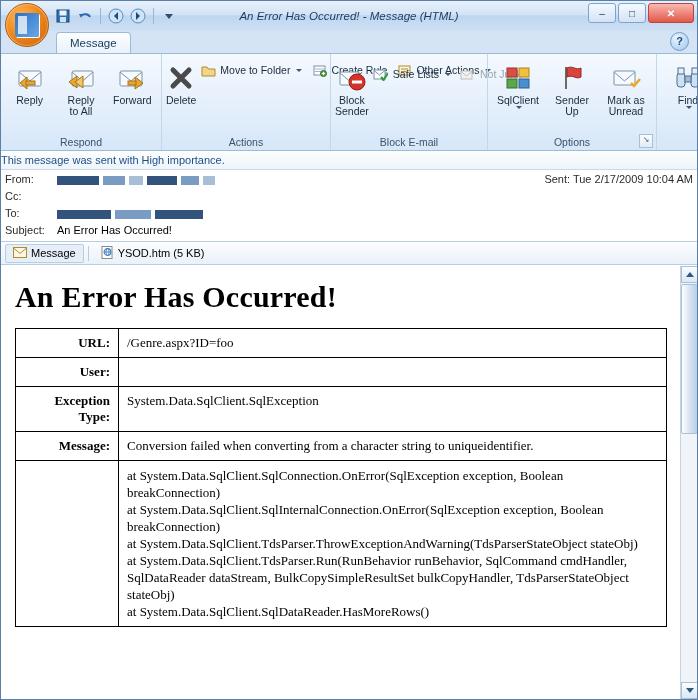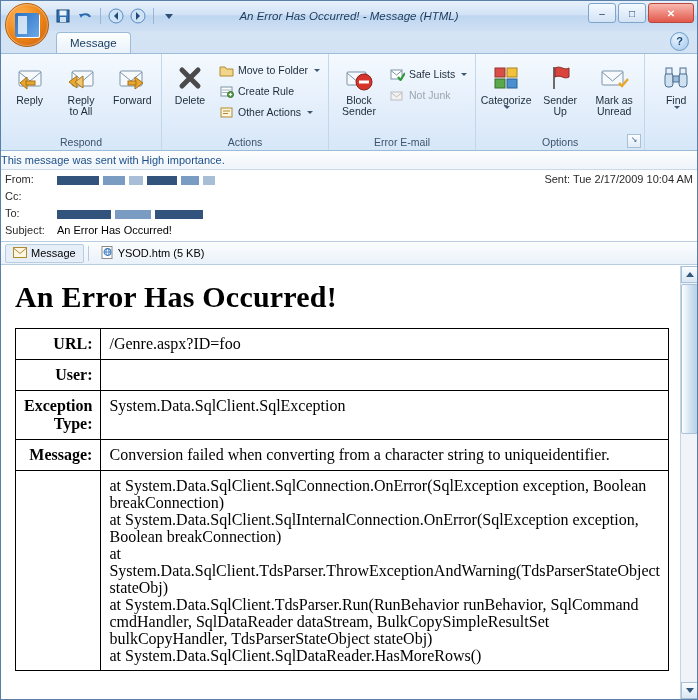--- a/index.html
+++ b/index.html
@@ -188,21 +188,20 @@
     align-items: center;
     padding-top: 4px;
     font-size: 10.5px;
     color: #1c2b3a;
     text-align: center;
     line-height: 11px;
   }
   .big-btn .ico { height: 34px; display:flex; align-items:center; justify-content:center;}
   .small-col {
     display: flex;
-    flex-direction: column;
     justify-content: flex-start;
     padding-top: 4px;
     gap: 3px;
   }
   .small-btn {
     display: flex;
     align-items: center;
     gap: 4px;
     font-size: 10.5px;
     color: #1c2b3a;
@@ -322,23 +321,23 @@
   }
   .doc h1 {
     font-family: "Liberation Serif", serif;
     font-size: 30px;
     font-weight: bold;
     margin: 6px 0 14px 0;
     letter-spacing: .2px;
   }
   table.err {
     border-collapse: collapse;
-    width: 594px;
+    width: 652px;
     font-family: "Liberation Serif", serif;
-    font-size: 16px;
+    font-size: 13px;
   }
   table.err td {
     border: 1px solid #000;
     padding: 6px 8px;
     vertical-align: top;
   }
   table.err td.k {
     width: 86px;
     text-align: right;
     font-weight: bold;
@@ -555,35 +554,35 @@
             <span class="ico">
                 <svg width="15" height="13" viewBox="0 0 15 13">
                   <rect x="1" y="3" width="11" height="8" fill="#f2f2f2" stroke="#bdbdbd"></rect>
                   <path d="M1 3.5 L6.5 8 L12 3.5" fill="none" stroke="#bdbdbd"></path>
                 </svg>
               </span>
             <span>Not Junk</span>
           </div>
         </div>
       </div>
-      <div class="group-label">Error E-mail</div>
+      <div class="group-label">Block E-mail</div>
     </div>
 
     <div class="group" style="width:160px">
       <div class="group-body" style="justify-content:center">
         <div class="big-btn">
           <div class="ico">
             <svg width="30" height="30" viewBox="0 0 30 30">
                 <rect x="4" y="5" width="10" height="9" fill="#d94f45" stroke="#9a332b"></rect>
                 <rect x="16" y="5" width="10" height="9" fill="#f2c23e" stroke="#a9831d"></rect>
                 <rect x="4" y="16" width="10" height="9" fill="#5aa84c" stroke="#356e2b"></rect>
                 <rect x="16" y="16" width="10" height="9" fill="#4a8fd0" stroke="#2a5f93"></rect>
               </svg>
           </div>
-          <span>Categorize</span>
+          <span>SqlClient</span>
           <span class="caret"></span>
         </div>
         <div class="big-btn">
           <div class="ico">
             <svg width="30" height="30" viewBox="0 0 30 30">
                 <path d="M9 4 v22" stroke="#6b6b6b" stroke-width="2"></path>
                 <path d="M10 5 c6 -3 9 3 14 0 v9 c-5 3 -8 -3 -14 0 Z" fill="#d9453c" stroke="#8e2a23"></path>
               </svg>
           </div>
           <span>Sender</span>

